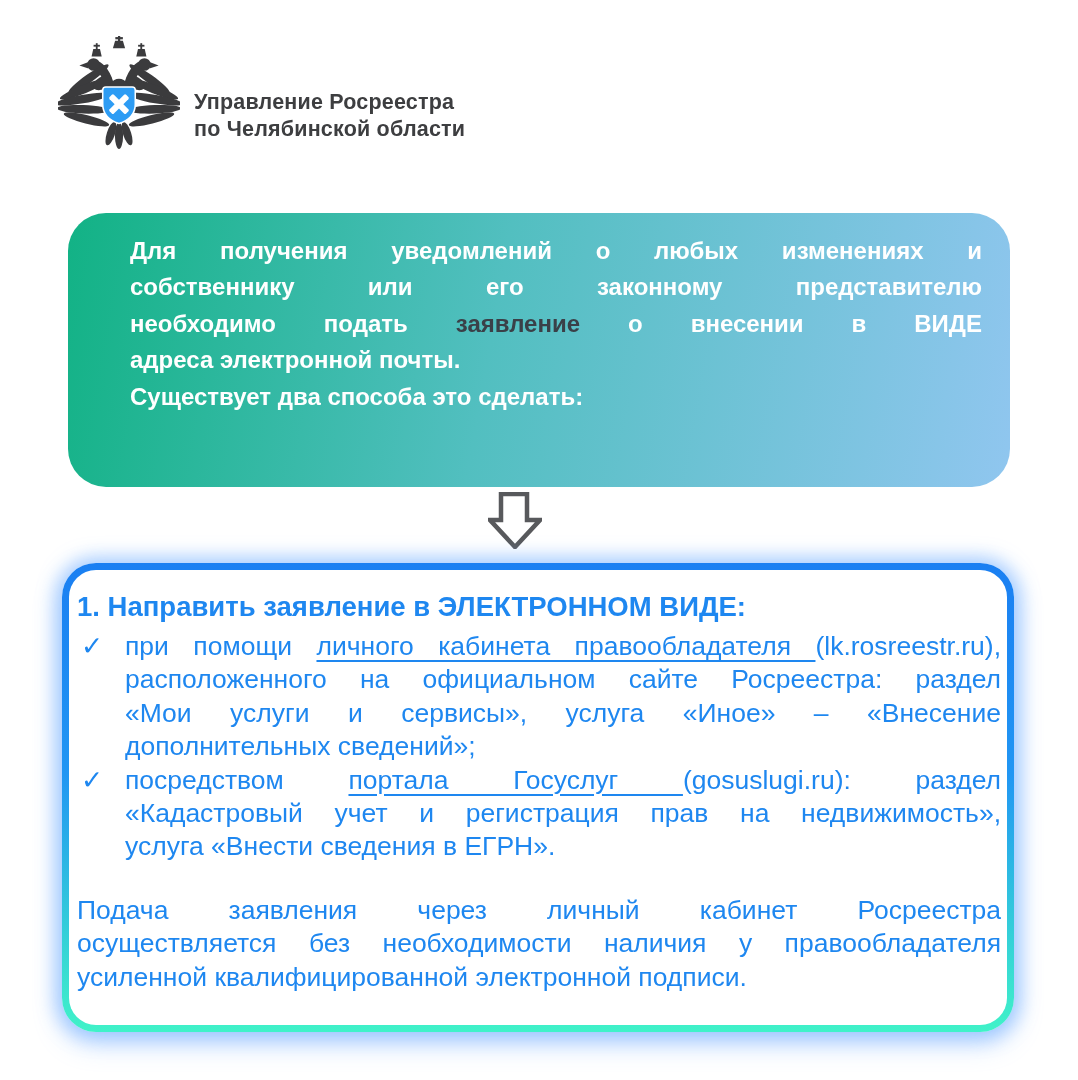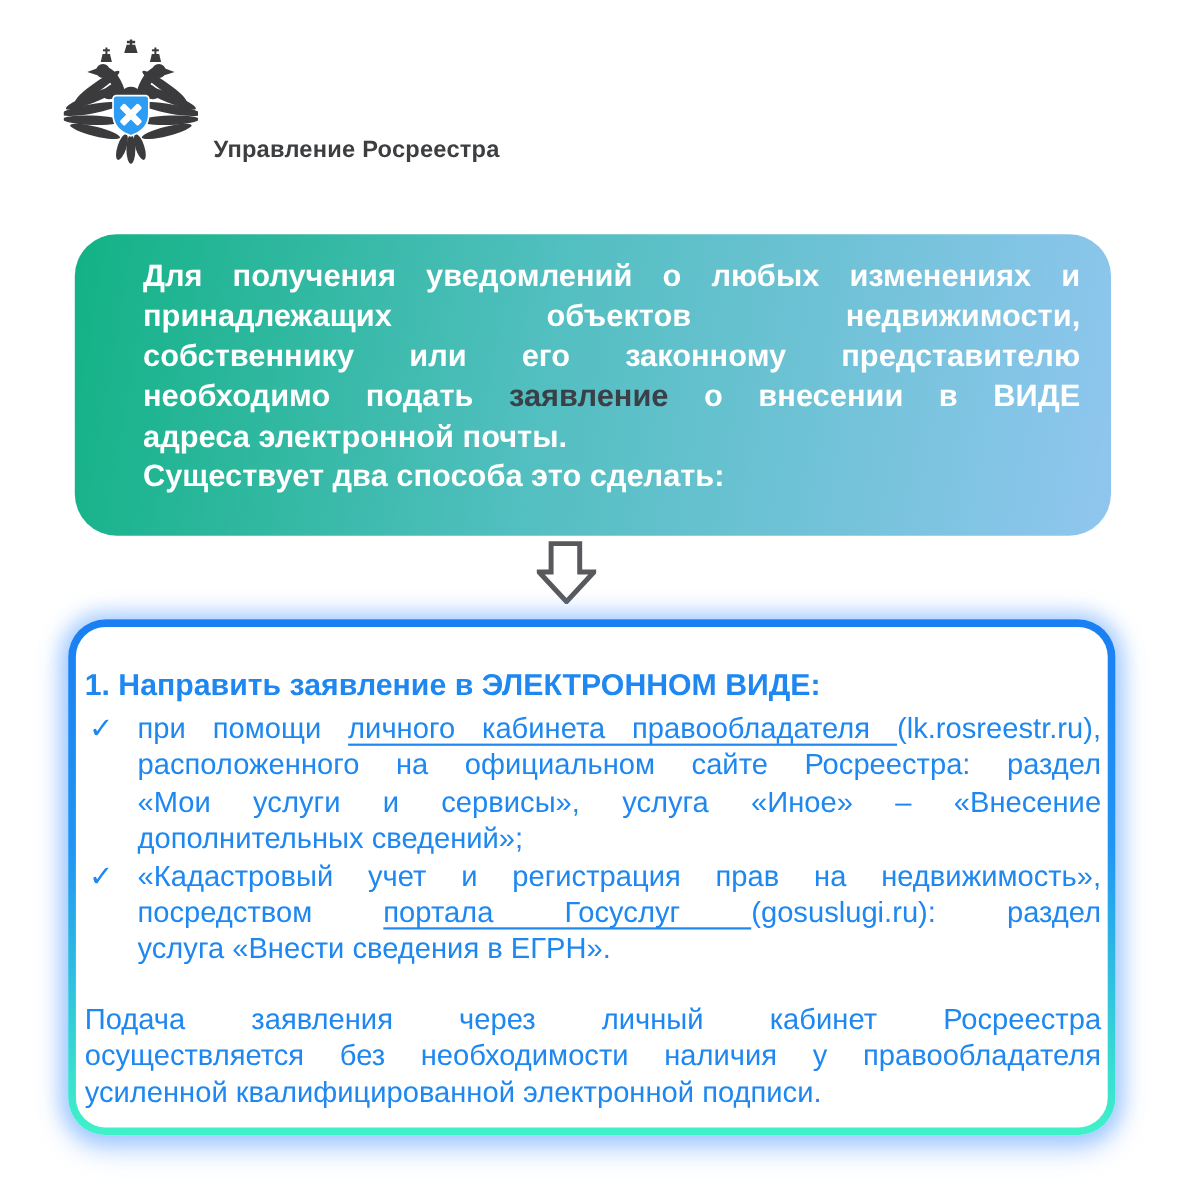--- a/index.html
+++ b/index.html
@@ -4,31 +4,31 @@
 <style>
   * { margin:0; padding:0; box-sizing:border-box; }
   html,body { background:#ffffff; }
   body { font-family:"Liberation Sans", sans-serif; }
   .canvas{
     position:relative; width:1078px; height:1080px;
     background:#ffffff; overflow:hidden;
   }
 
   
-  .logo-row{ position:absolute; left:58px; top:36px; display:flex; align-items:flex-end; }
+  .logo-row{ position:absolute; left:58px; top:36px; display:flex; align-items:center; }
   .eagle{ width:122px; height:114px; flex:0 0 auto; }
   .org-name{ margin-left:14px; margin-top:46px; font-weight:bold; font-size:21.5px;
              line-height:27px; color:#3d3e40; letter-spacing:.2px; }
 
   
   .intro-card{
     position:absolute; left:68px; top:213px; width:942px; height:274px;
     border-radius:38px;
     background:linear-gradient(100deg, #12b285 0%, #52bfc0 45%, #90c6ef 100%);
-    color:#ffffff; font-weight:bold; font-size:28px;
+    color:#ffffff; font-weight:bold; font-size:24px;
     padding:20px 28px 0 62px;
   }
   .intro-card .line{ line-height:36.4px; }
   .jline{ text-align:justify; text-align-last:justify; }
   .lline{ text-align:left; }
   .hl{ color:#3a4048; }
 
   
   .down-arrow{ position:absolute; left:488px; top:492px; width:54px; height:57px; }
 
@@ -36,21 +36,21 @@
   .method-wrap{
     position:absolute; left:62px; top:563px; width:952px; height:469px;
     border-radius:34px; padding:7px;
     background:linear-gradient(180deg, #1a7ff2 0%, #2196f3 45%, #40f2c8 100%);
     box-shadow:0 0 18px 6px rgba(128,182,255,.62), 0 10px 26px 2px rgba(128,182,255,.45);
   }
   .method-card{
     width:100%; height:100%; background:#ffffff; border-radius:27px;
     padding:20px 6px 0 8px; color:#1e87f0; font-size:26.5px;
   }
-  .method-heading{ font-weight:bold; font-size:27.5px; line-height:34px;margin-top:16px; }
+  .method-heading{ font-weight:bold; font-size:27.5px; line-height:34px; }
   .bullets{ margin-top:6px; }
   .bullet{ display:flex; }
   .bullet .marker{ flex:0 0 48px; padding-left:4px; line-height:33.4px; }
   .bullet .btext{ flex:1; }
   .mline{ line-height:33.4px; }
   .lk{ text-decoration:underline; text-decoration-thickness:2px; text-underline-offset:5px; }
   .note{ margin-top:30px; }
 </style>
 </head>
 <body>
@@ -102,26 +102,26 @@
       <g>
         <path d="M47,50 h26 a3,3 0 0 1 3,3 v14 c0,10 -7,16 -16,19 c-9,-3 -16,-9 -16,-19 v-14 a3,3 0 0 1 3,-3 Z" fill="#2d9cf4" stroke="#ffffff" stroke-width="1.5"></path>
         <g transform="translate(60,67)" fill="#ffffff">
           <rect x="-11.5" y="-3" width="23" height="6" rx="1.5" transform="rotate(45)"></rect>
           <rect x="-11.5" y="-3" width="23" height="6" rx="1.5" transform="rotate(-45)"></rect>
         </g>
       </g>
     </svg>
     <div class="org-name">
       <div>Управление Росреестра</div>
+      <div>по Челябинской области</div>
     </div>
   </div>
 
   <div class="intro-card">
     <div class="line jline">Для получения уведомлений о любых изменениях и</div>
-    <div class="line jline">принадлежащих объектов недвижимости,</div>
     <div class="line jline">собственнику или его законному представителю</div>
     <div class="line jline"><span>необходимо подать </span><span class="hl">заявление</span><span> о внесении в ВИДЕ</span></div>
     <div class="line lline">адреса электронной почты.</div>
     <div class="line lline">Существует два способа это сделать:</div>
   </div>
 
   <svg class="down-arrow" viewBox="0 0 54 57" aria-hidden="true">
     <polygon points="13,2 39,2 39,28 52,28 27,55 2,28 13,28" fill="#ffffff" stroke="#58595c" stroke-width="4.5" stroke-linejoin="miter"></polygon>
   </svg>
 
@@ -136,22 +136,22 @@
             <div class="mline jline"><span>при помощи </span><span class="lk">личного кабинета правообладателя </span><span>(lk.rosreestr.ru),</span></div>
             <div class="mline jline">расположенного на официальном сайте Росреестра: раздел</div>
             <div class="mline jline">«Мои услуги и сервисы», услуга «Иное» – «Внесение</div>
             <div class="mline lline">дополнительных сведений»;</div>
           </div>
         </div>
 
         <div class="bullet">
           <div class="marker">✓</div>
           <div class="btext">
+            <div class="mline jline"><span>посредством </span><span class="lk">портала Госуслуг </span><span>(gosuslugi.ru): раздел</span></div>
             <div class="mline jline">«Кадастровый учет и регистрация прав на недвижимость»,</div>
-            <div class="mline jline"><span>посредством </span><span class="lk">портала Госуслуг </span><span>(gosuslugi.ru): раздел</span></div>
             <div class="mline lline">услуга «Внести сведения в ЕГРН».</div>
           </div>
         </div>
       </div>
 
       <div class="note">
         <div class="mline jline">Подача заявления через личный кабинет Росреестра</div>
         <div class="mline jline">осуществляется без необходимости наличия у правообладателя</div>
         <div class="mline lline">усиленной квалифицированной электронной подписи.</div>
       </div>

